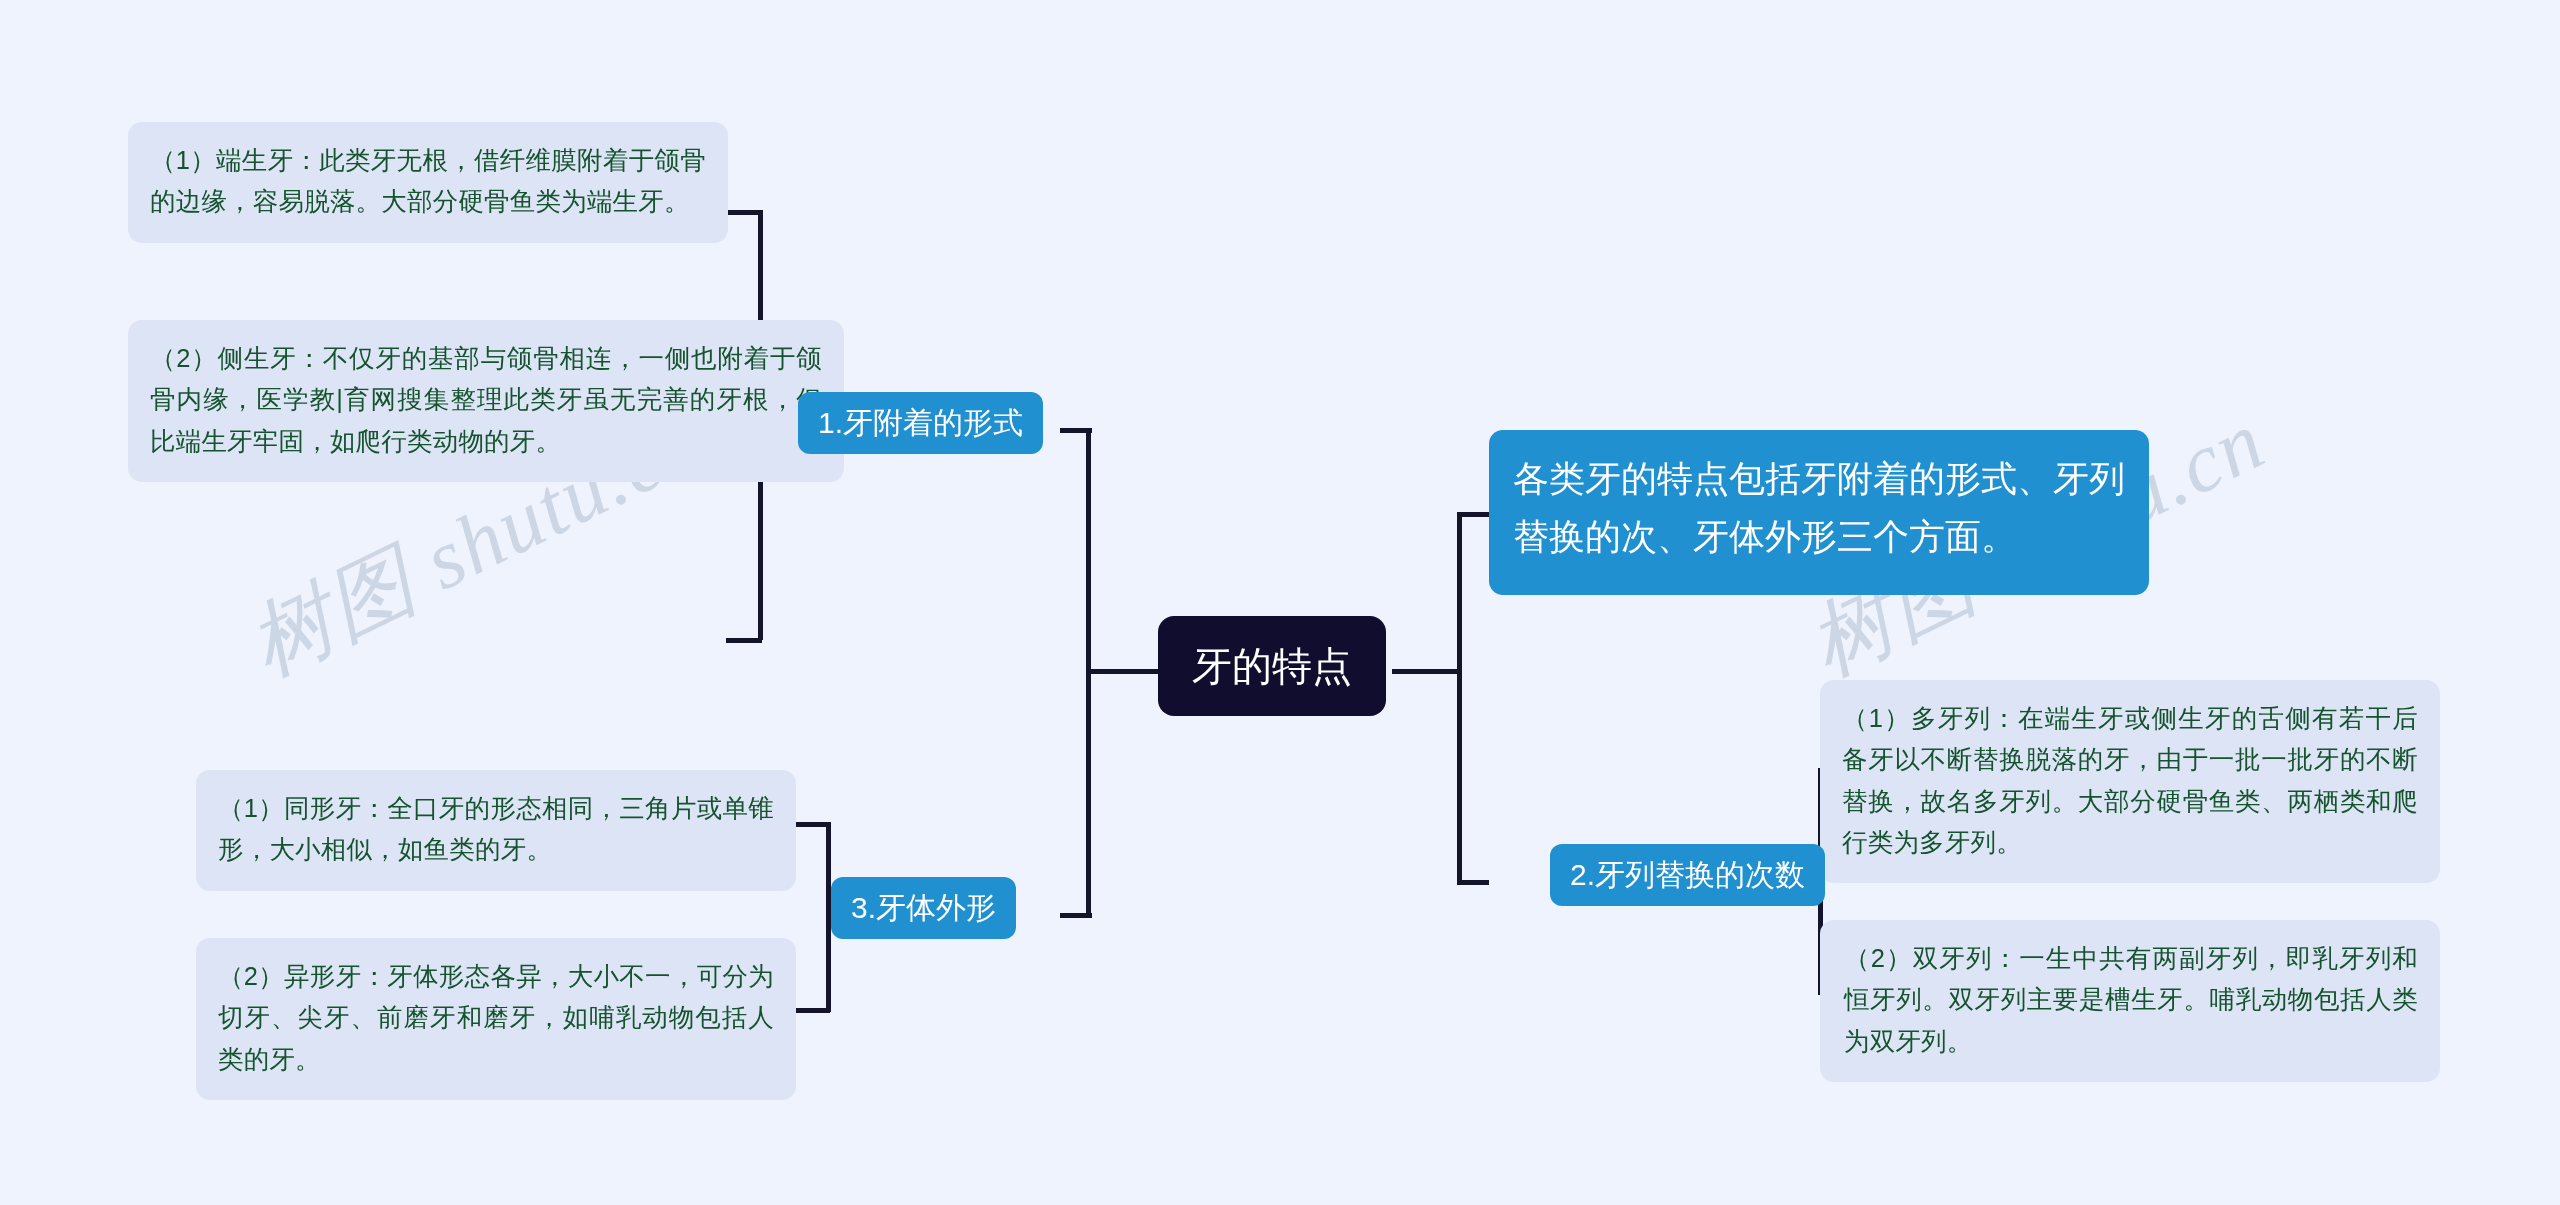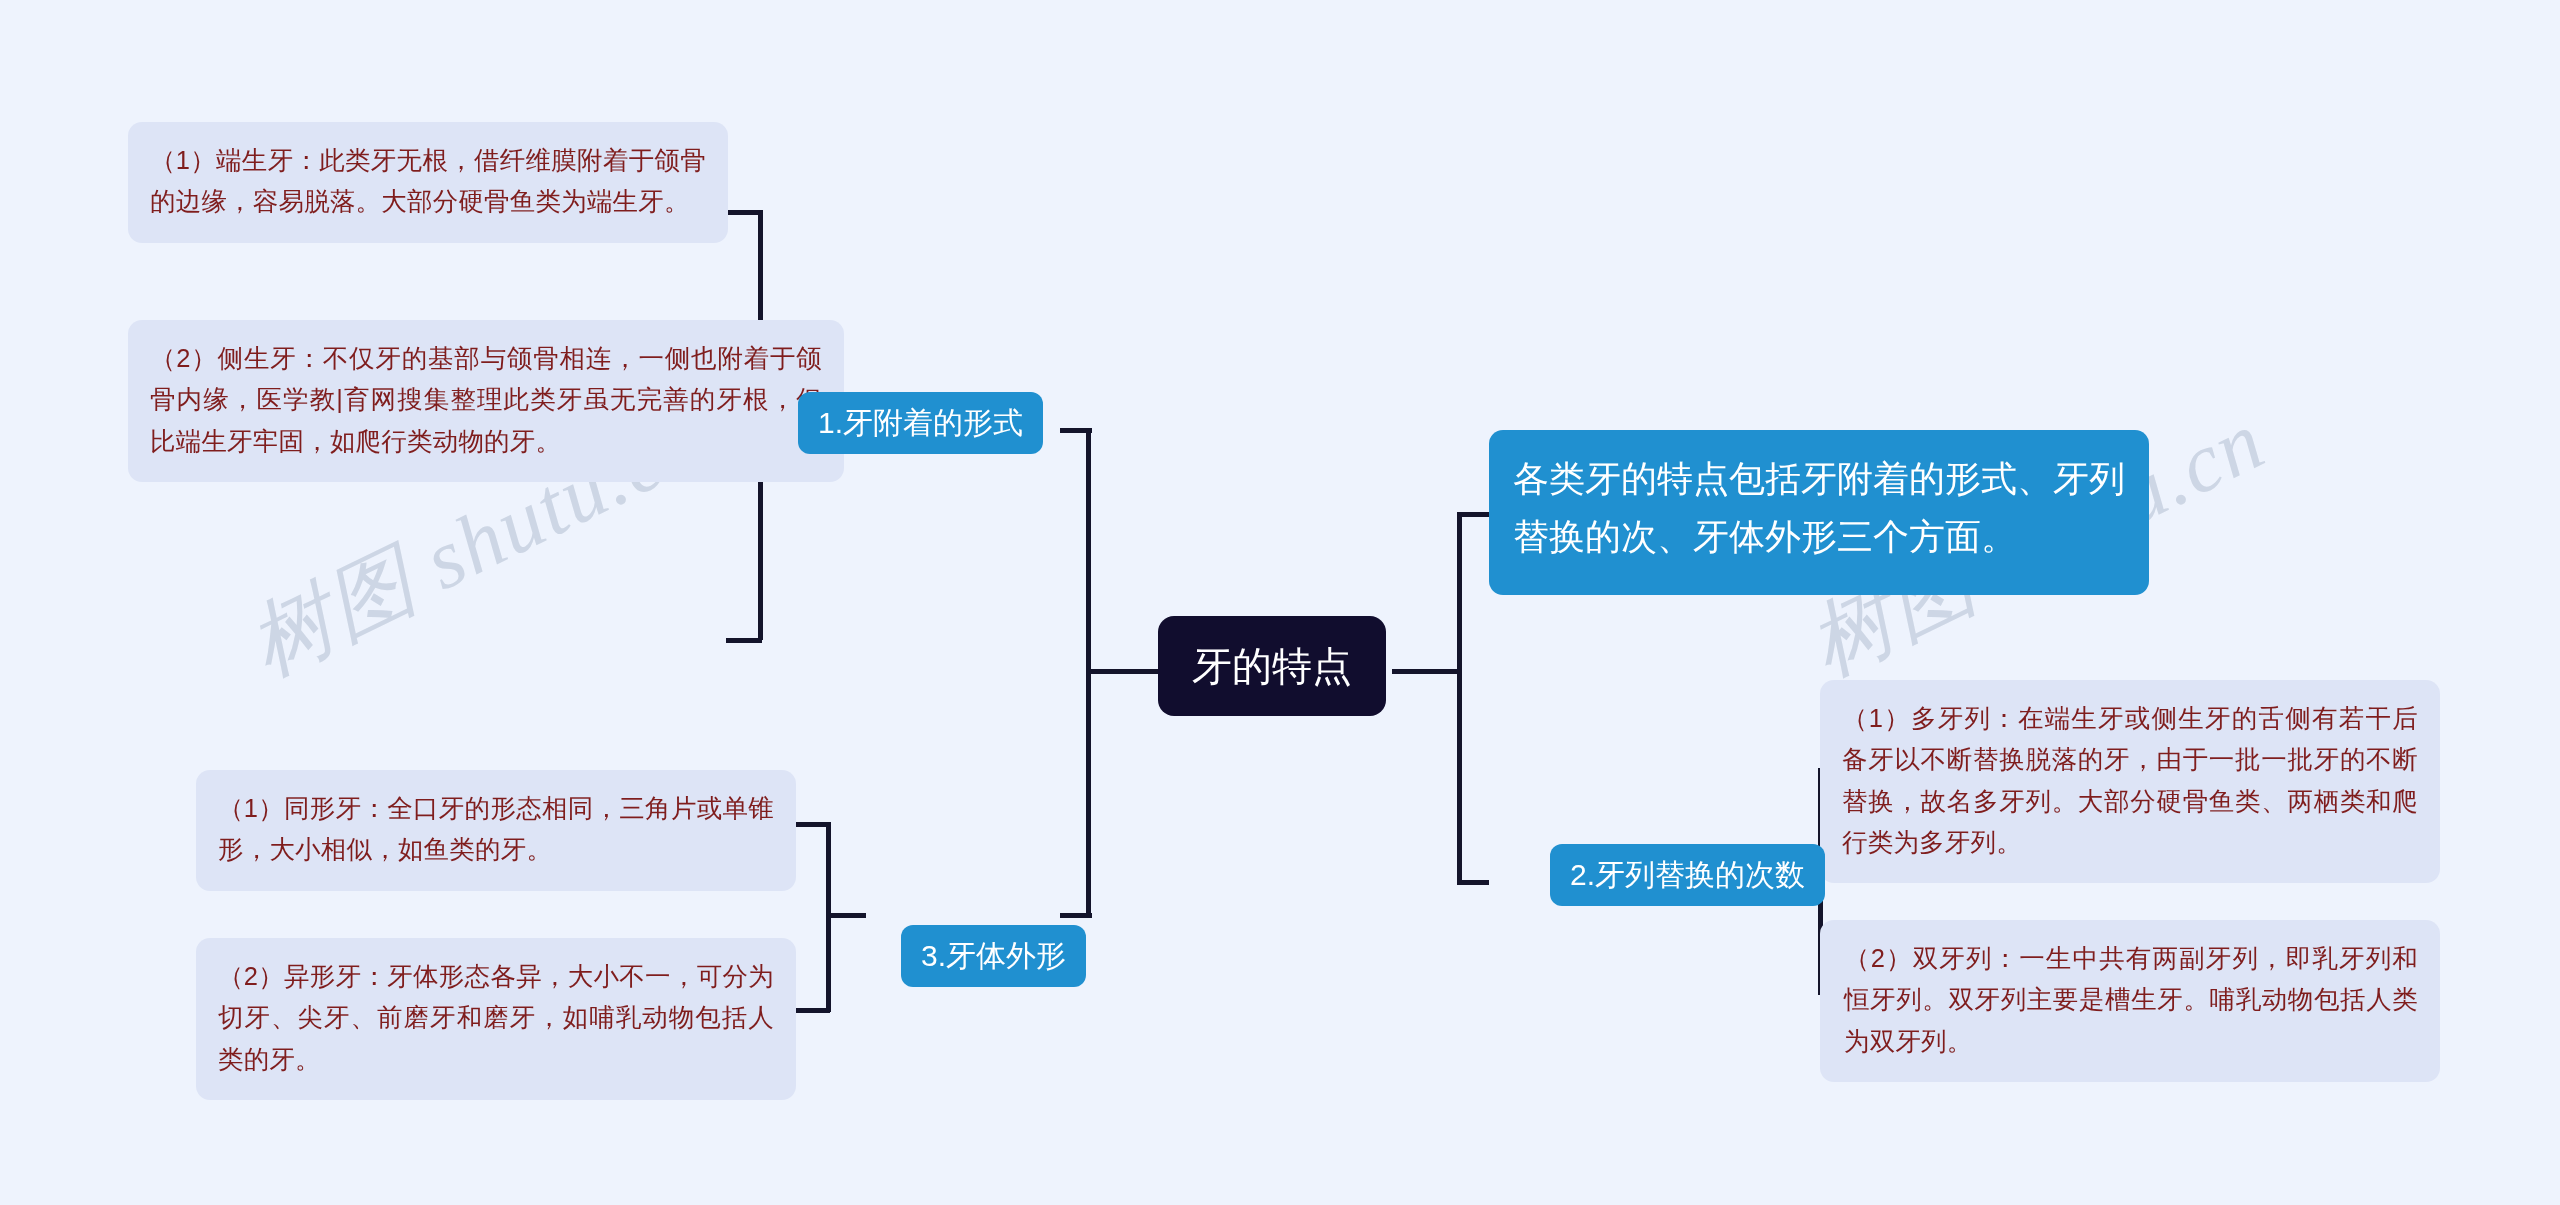--- a/index.html
+++ b/index.html
@@ -37,21 +37,21 @@
     position:absolute;z-index:2;
     border-color:#14142b;border-style:solid;border-width:0;
     background:transparent;
   }
 
   
   .leaf{
     position:absolute;
     background:#dde4f6;
     border-radius:14px;
-    color:#7f1d1d;
+    color:#14532d;
     font-size:25.5px;
     line-height:1.62;
     padding:18px 22px 20px 22px;
     box-sizing:border-box;
     z-index:5;
     text-align:justify;
     letter-spacing:.2px;
   }
   .branch{
     position:absolute;
@@ -133,21 +133,21 @@
   </div>
 
   <div class="branch" style="left:798px;top:392px;">
     <span>1.牙附着的形式</span>
   </div>
 
   <div class="branch" style="left:1550px;top:844px;">
     <span>2.牙列替换的次数</span>
   </div>
 
-  <div class="branch" style="left:901px;top:877px;margin-top:48px;">
+  <div class="branch" style="left:831px;top:877px;">
     <span>3.牙体外形</span>
   </div>
 
   <div class="summary" style="left:1489px;top:430px;width:660px;height:165px;">
     <span>各类牙的特点包括牙附着的形式、牙列替换的次、牙体外形三个方面。</span>
   </div>
 
   <div class="leaf" style="left:128px;top:122px;width:600px;">
     <span>（1）端生牙：此类牙无根，借纤维膜附着于颌骨的边缘，容易脱落。大部分硬骨鱼类为端生牙。</span>
   </div>

